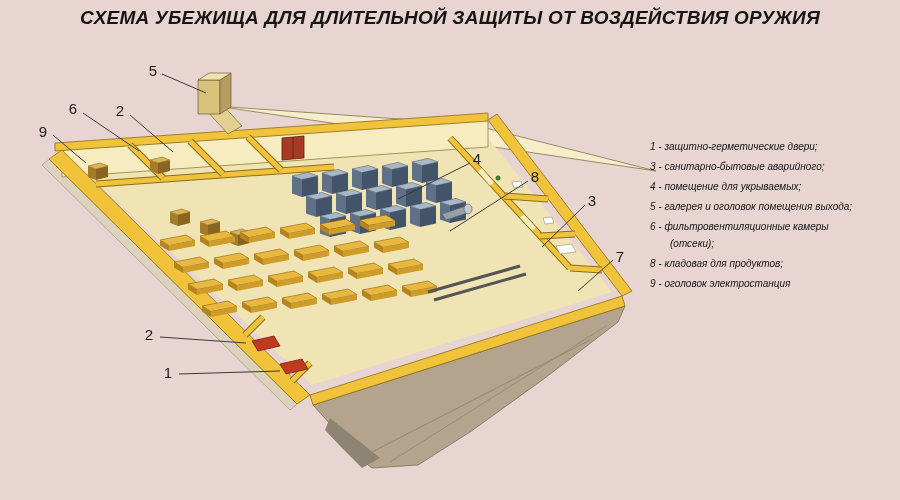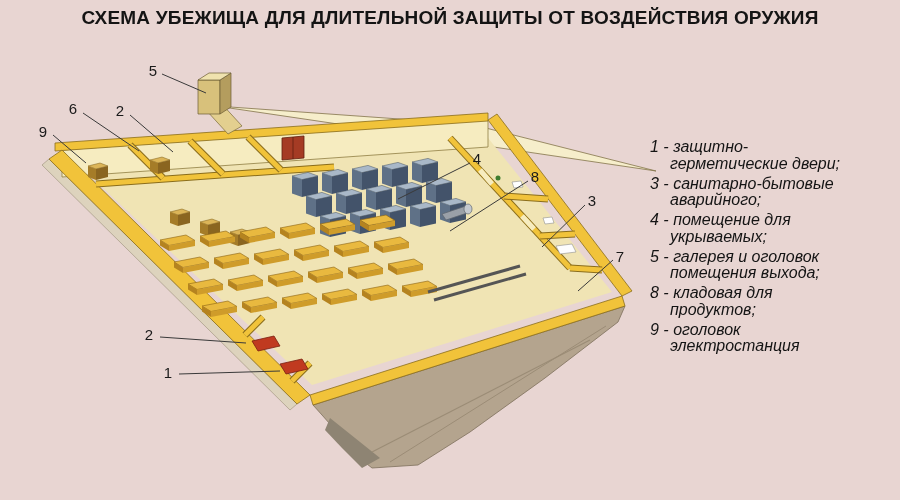--- a/index.html
+++ b/index.html
@@ -1,21 +1,21 @@
 <!DOCTYPE html>
 <html><head>
 <meta charset="utf-8">
 <style>
   html,body{margin:0;padding:0;background:#e8d5d2;}
   .poster{position:relative;width:900px;height:500px;background:#e8d5d2;overflow:hidden;
           font-family:"Liberation Sans",sans-serif;}
   .title{position:absolute;top:7px;left:0;width:100%;text-align:center;font-weight:bold;
-         font-size:19px;line-height:21px;color:#141414;letter-spacing:.2px;}
+         font-size:19px;line-height:21px;color:#141414;letter-spacing:.2px;font-style:italic;}
   .legend{position:absolute;left:650px;top:139px;width:208px;font-style:italic;
-          font-size:16px;line-height:16.5px;color:#141414;}
+          font-size:10px;line-height:16.5px;color:#141414;}
   .legend-item{padding-left:20px;text-indent:-20px;margin-bottom:3.5px;}
   .diagram{position:absolute;left:0;top:0;}
   .wall-dark{stroke:#8a6d1c;stroke-width:7;fill:none;stroke-linecap:butt;}
   .wall-yel{stroke:#f1c33a;stroke-width:5;fill:none;stroke-linecap:butt;}
   .callout-line{stroke:#3a3a3a;stroke-width:1;fill:none;}
   .callout-num{font-size:15px;fill:#1a1a1a;font-family:"Liberation Sans",sans-serif;}
 </style>
 </head>
 <body>
 
@@ -212,17 +212,18 @@
       <text class="callout-num" x="149" y="340" text-anchor="middle">2</text>
       <text class="callout-num" x="168" y="378" text-anchor="middle">1</text>
     </g>
   </svg>
 
   <div class="legend">
     <div class="legend-item"><span>1</span><span> - </span><span>защитно-герметические двери;</span></div>
     <div class="legend-item"><span>3</span><span> - </span><span>санитарно-бытовые аварийного;</span></div>
     <div class="legend-item"><span>4</span><span> - </span><span>помещение для укрываемых;</span></div>
     <div class="legend-item"><span>5</span><span> - </span><span>галерея и оголовок помещения выхода;</span></div>
+    <div class="legend-item"><span>6</span><span> - </span><span>фильтровентиляционные камеры (отсеки);</span></div>
     <div class="legend-item"><span>8</span><span> - </span><span>кладовая для продуктов;</span></div>
     <div class="legend-item"><span>9</span><span> - </span><span>оголовок электростанция</span></div>
   </div>
 
 </div>
 
 </body></html>

